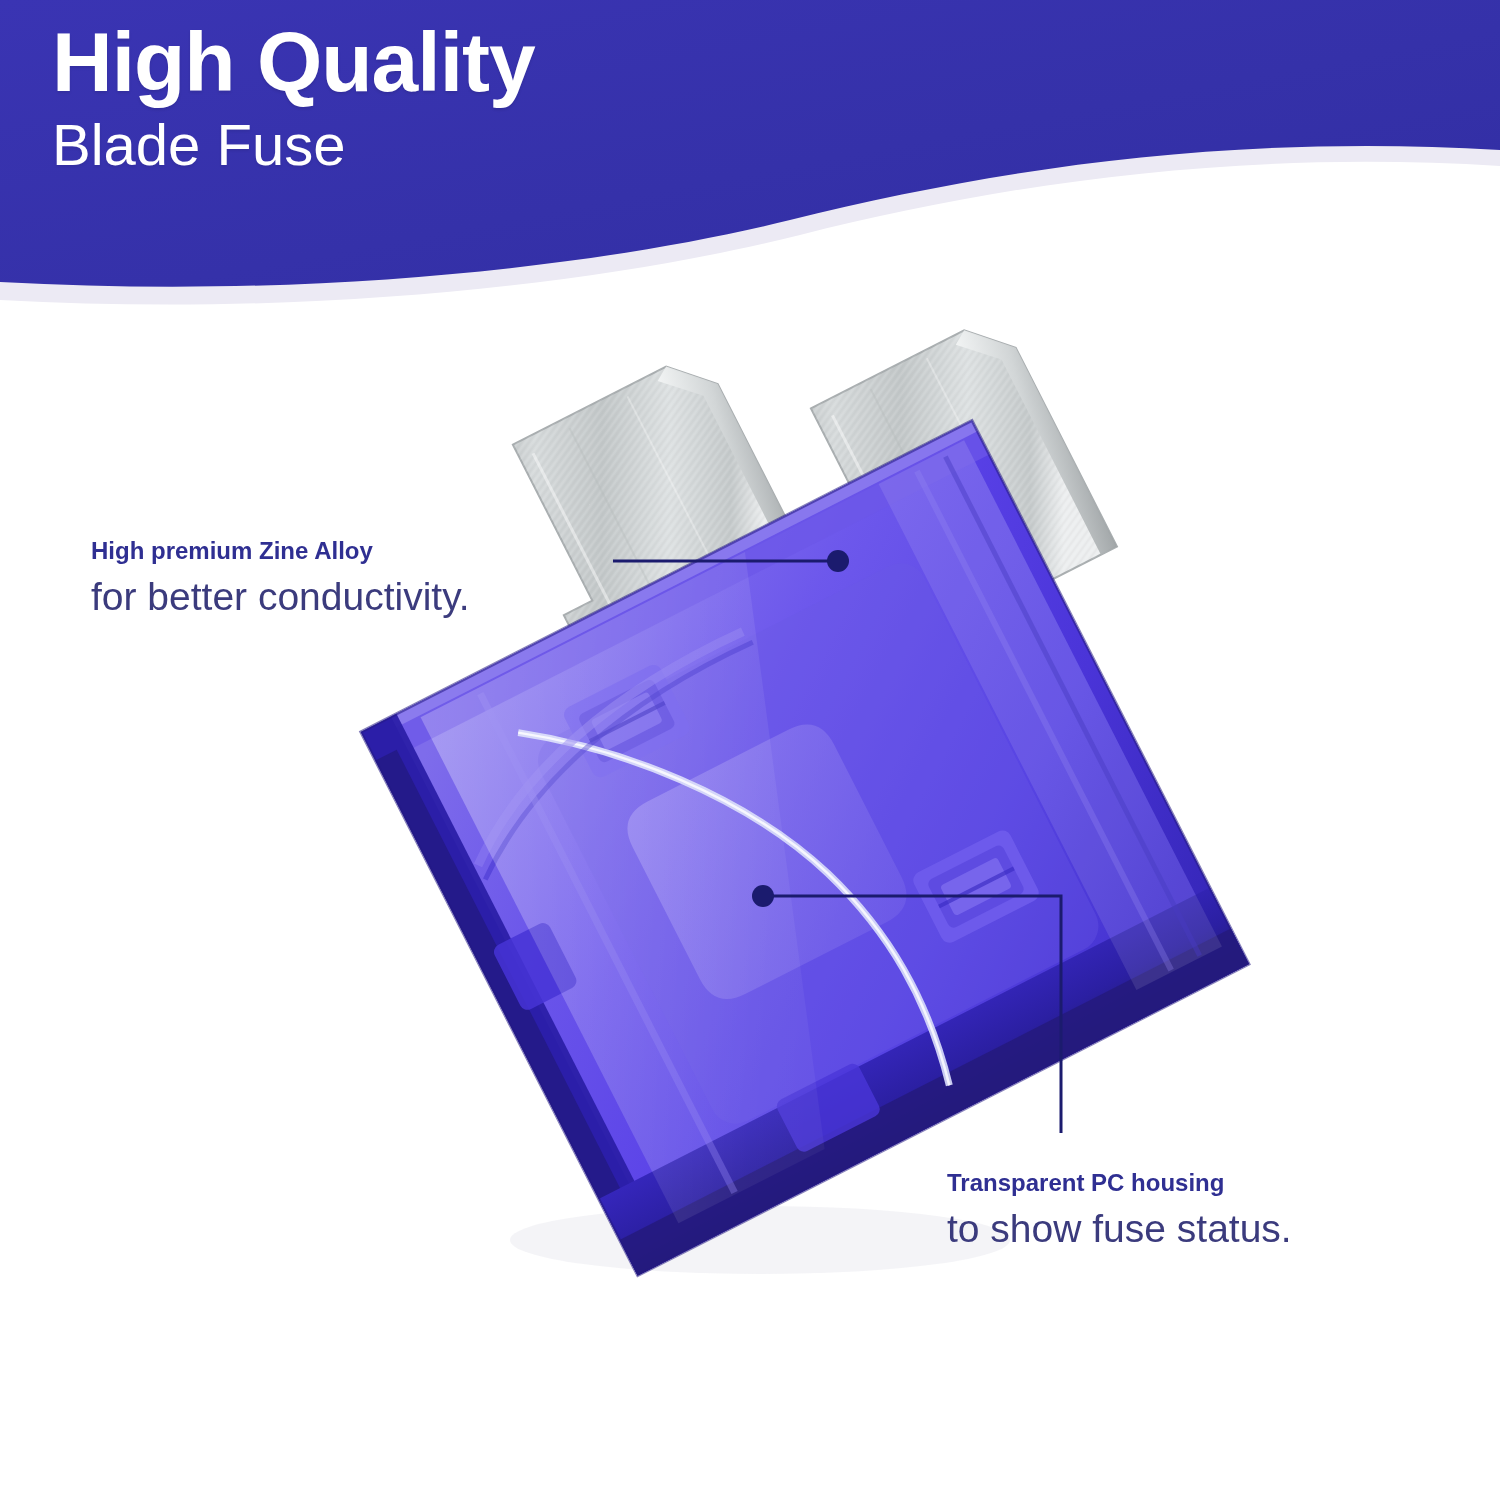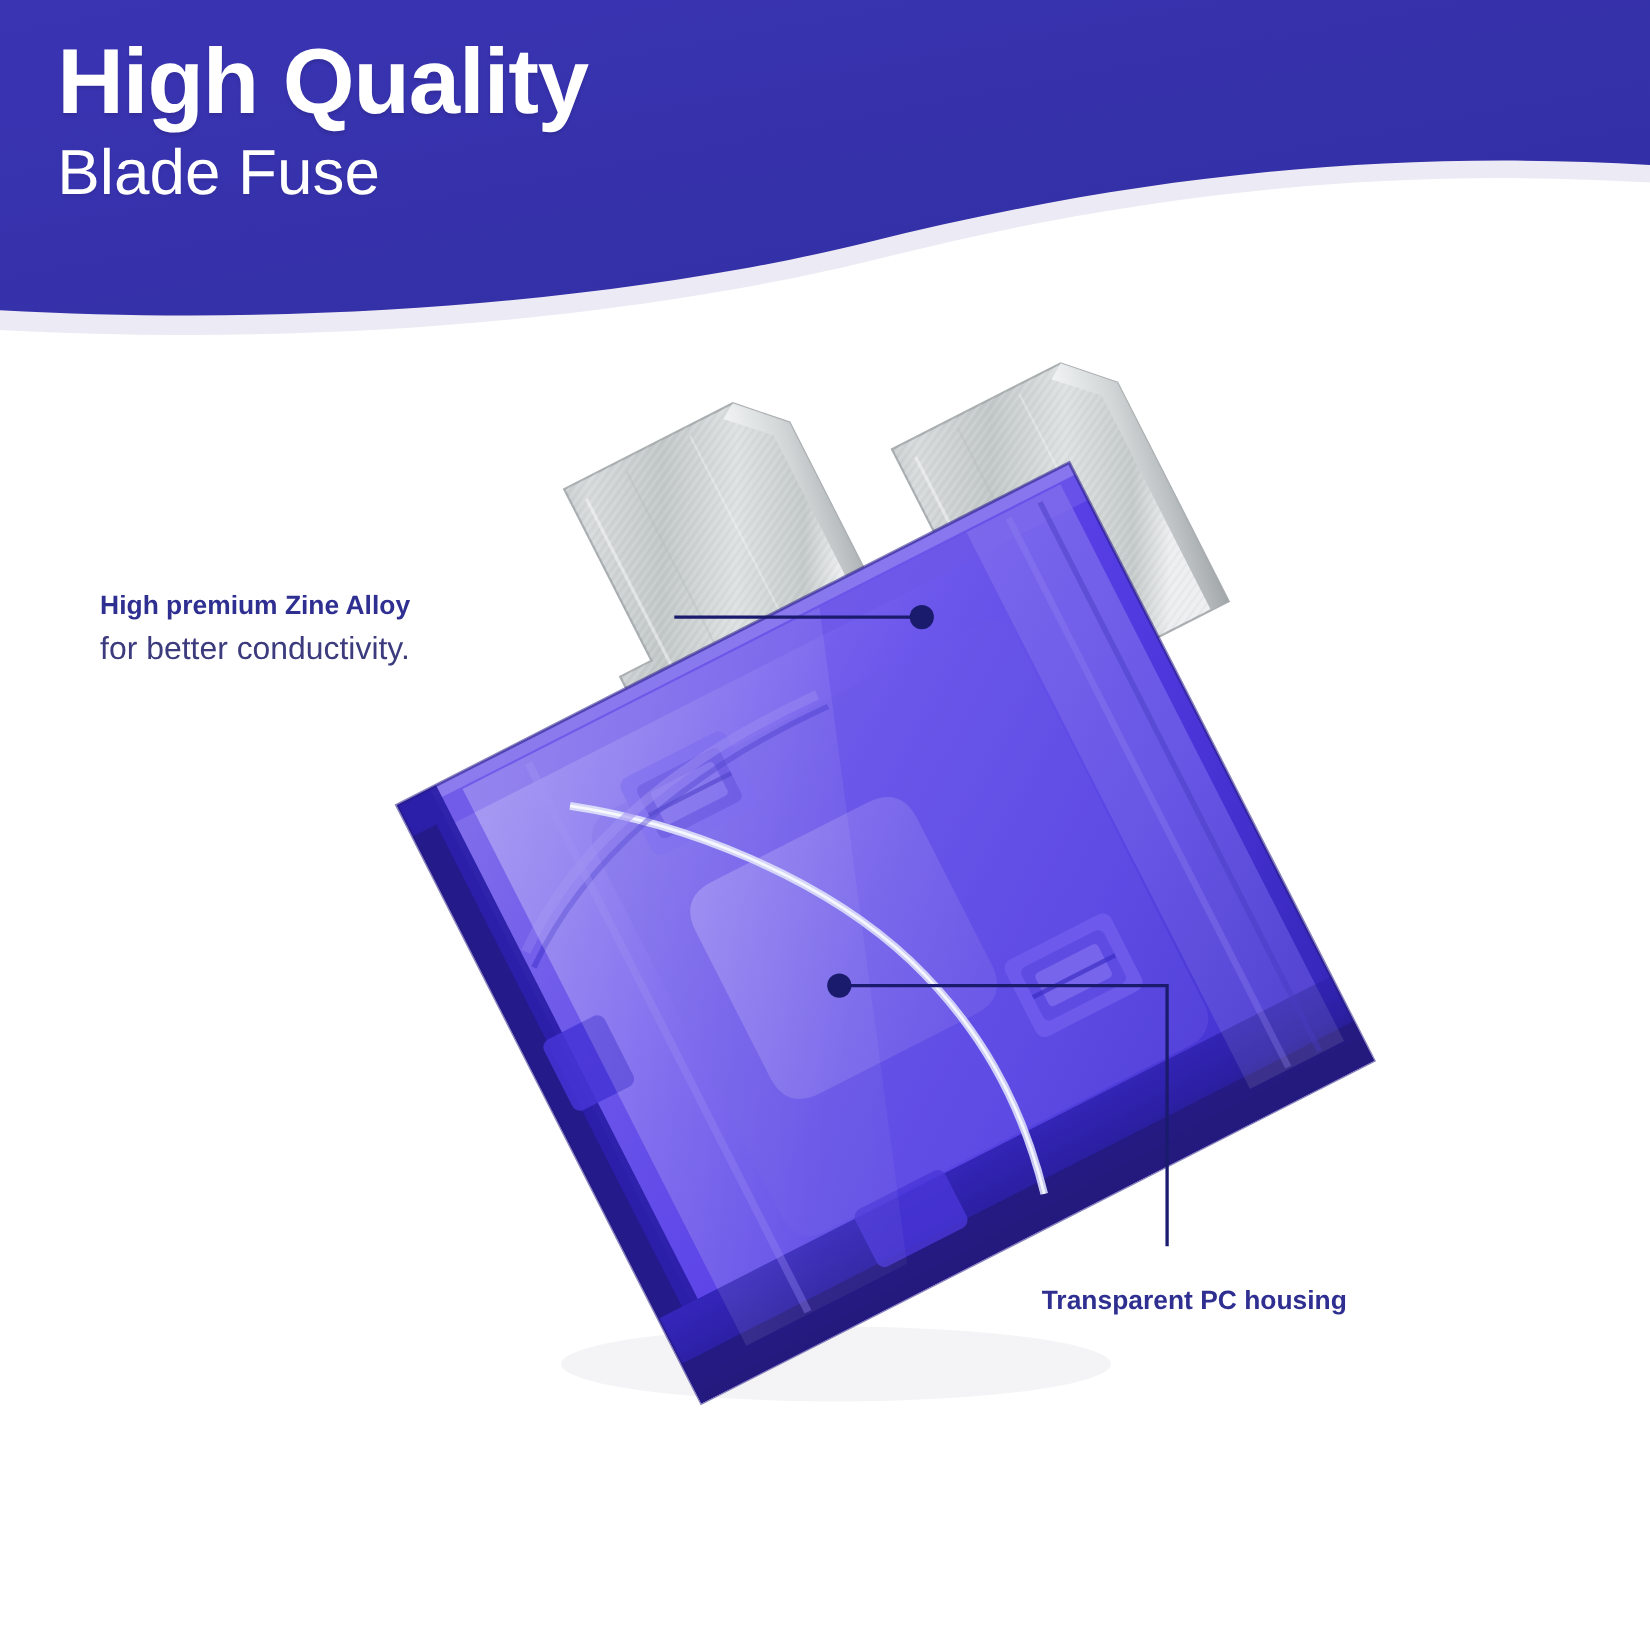--- a/index.html
+++ b/index.html
@@ -5,40 +5,40 @@
   html,body{margin:0;padding:0;background:#ffffff;}
   body{
     width:1500px;height:1500px;position:relative;overflow:hidden;
     font-family:"Liberation Sans","DejaVu Sans",sans-serif;
     background:#ffffff;
   }
 
   
   .header-wrap{position:absolute;left:0;top:0;width:1500px;height:320px;}
   .header-svg{position:absolute;left:0;top:0;width:1500px;height:320px;}
-  .header-text{position:absolute;left:52px;top:32px;z-index:5;}
+  .header-text{position:absolute;left:52px;top:20px;z-index:5;}
   .title-main{
     font-size:84px;font-weight:bold;color:#ffffff;
     letter-spacing:-1px;line-height:1.0;white-space:nowrap;
     text-shadow:0 2px 3px rgba(0,0,0,0.10);
   }
   .title-sub{
     font-size:58px;font-weight:400;color:#ffffff;
     letter-spacing:0px;line-height:1.0;margin-top:12px;white-space:nowrap;
     text-shadow:0 2px 3px rgba(0,0,0,0.08);
   }
 
   
   .callout{position:absolute;z-index:12;}
   .callout .c-head{
     font-size:24px;font-weight:bold;color:#2f2f92;
     line-height:1.25;white-space:nowrap;
   }
   .callout .c-body{
-    font-size:29px;font-weight:400;color:#3b3b7d;
+    font-size:39px;font-weight:400;color:#3b3b7d;
     line-height:1.3;white-space:nowrap;margin-top:6px;
   }
   #callout-left{left:91px;top:536px;}
   #callout-right{left:947px;top:1168px;}
 
   
   .leaders{position:absolute;left:0;top:0;width:1500px;height:1500px;z-index:11;pointer-events:none;}
 
   
   .product{position:absolute;left:0;top:0;width:1500px;height:1500px;z-index:8;}
@@ -209,13 +209,14 @@
   <polyline points="771,896 1061,896 1061,1133" fill="none" stroke="#1b1b6e" stroke-width="3"></polyline>
 </svg>
 
 <div class="callout" id="callout-left">
   <div class="c-head">High premium Zine Alloy</div>
   <div class="c-body">for better conductivity.</div>
 </div>
 
 <div class="callout" id="callout-right">
   <div class="c-head">Transparent PC housing</div>
+  <div class="c-body">to show fuse status.</div>
 </div>
 
 </body></html>

